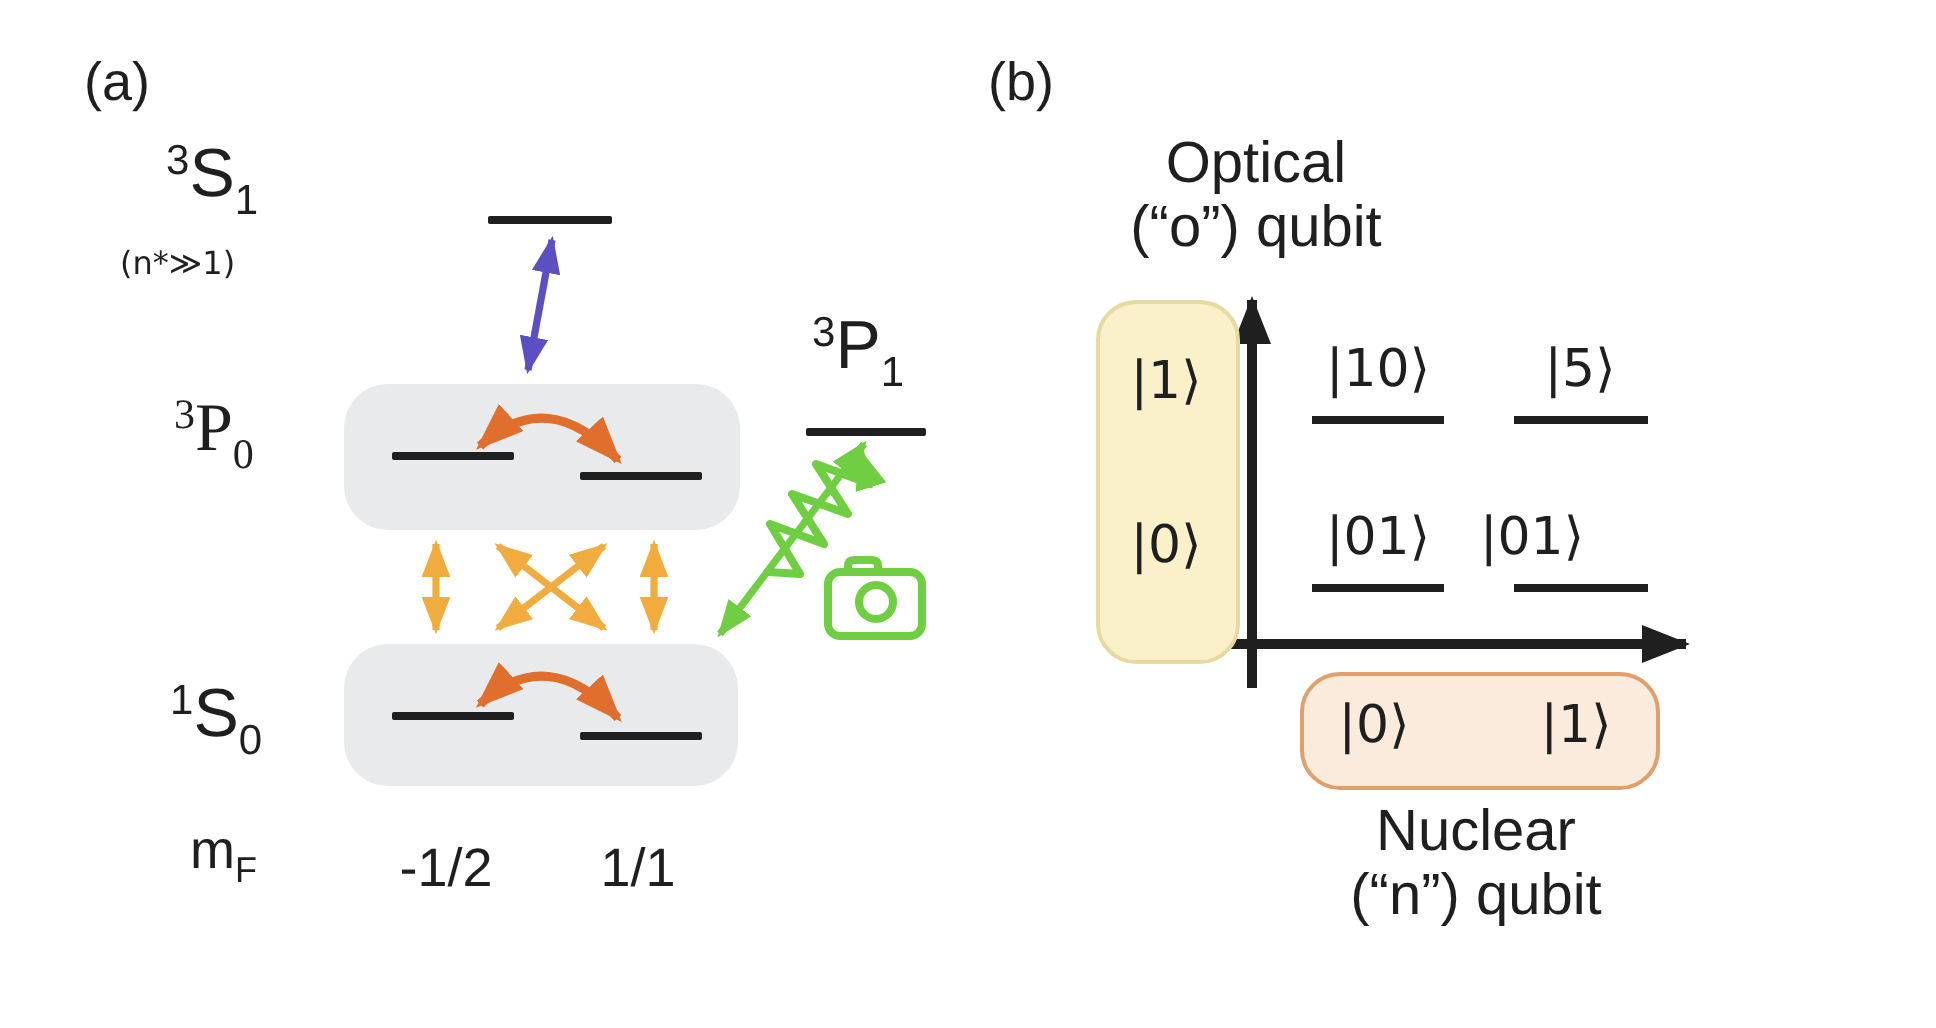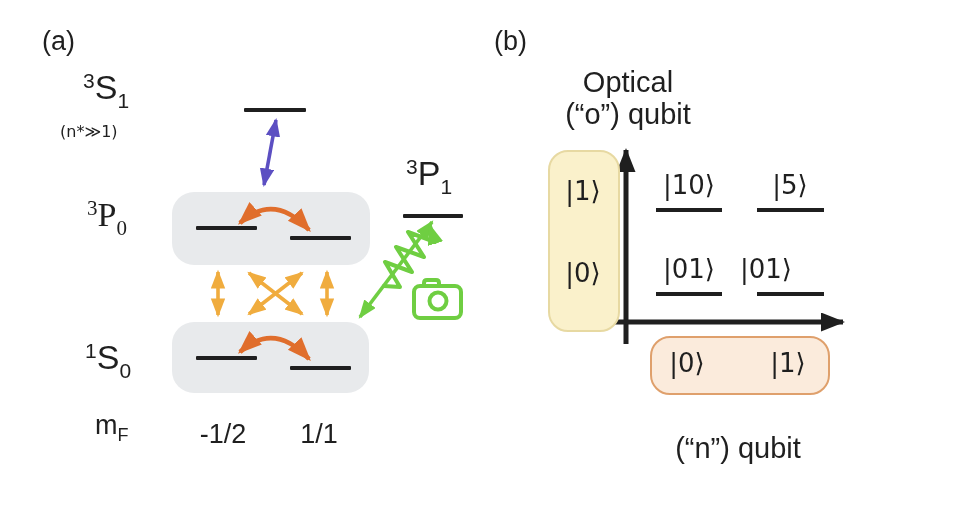--- a/index.html
+++ b/index.html
@@ -115,15 +115,16 @@
 
   <div class="ket" style="left:689px;top:254px;">|01⟩</div>
   <div class="ket" style="left:766px;top:254px;">|01⟩</div>
   <div class="underline" style="left:656px;top:292px;width:66px;"></div>
   <div class="underline" style="left:757px;top:292px;width:67px;"></div>
 
   <div class="obox" style="left: 650px; top: 336px; width: 176px; height: 55px; background: rgb(251, 235, 220); border-color: rgb(223, 160, 108);"></div>
   <div class="ket" style="left:687px;top:348px;">|0⟩</div>
   <div class="ket" style="left:788px;top:348px;">|1⟩</div>
 
+  <div class="axis-title" style="left:738px;top:400px;">Nuclear</div>
   <div class="axis-title" style="left:738px;top:432px;">(“n”) qubit</div>
 
 </div>
 
 </body></html>

